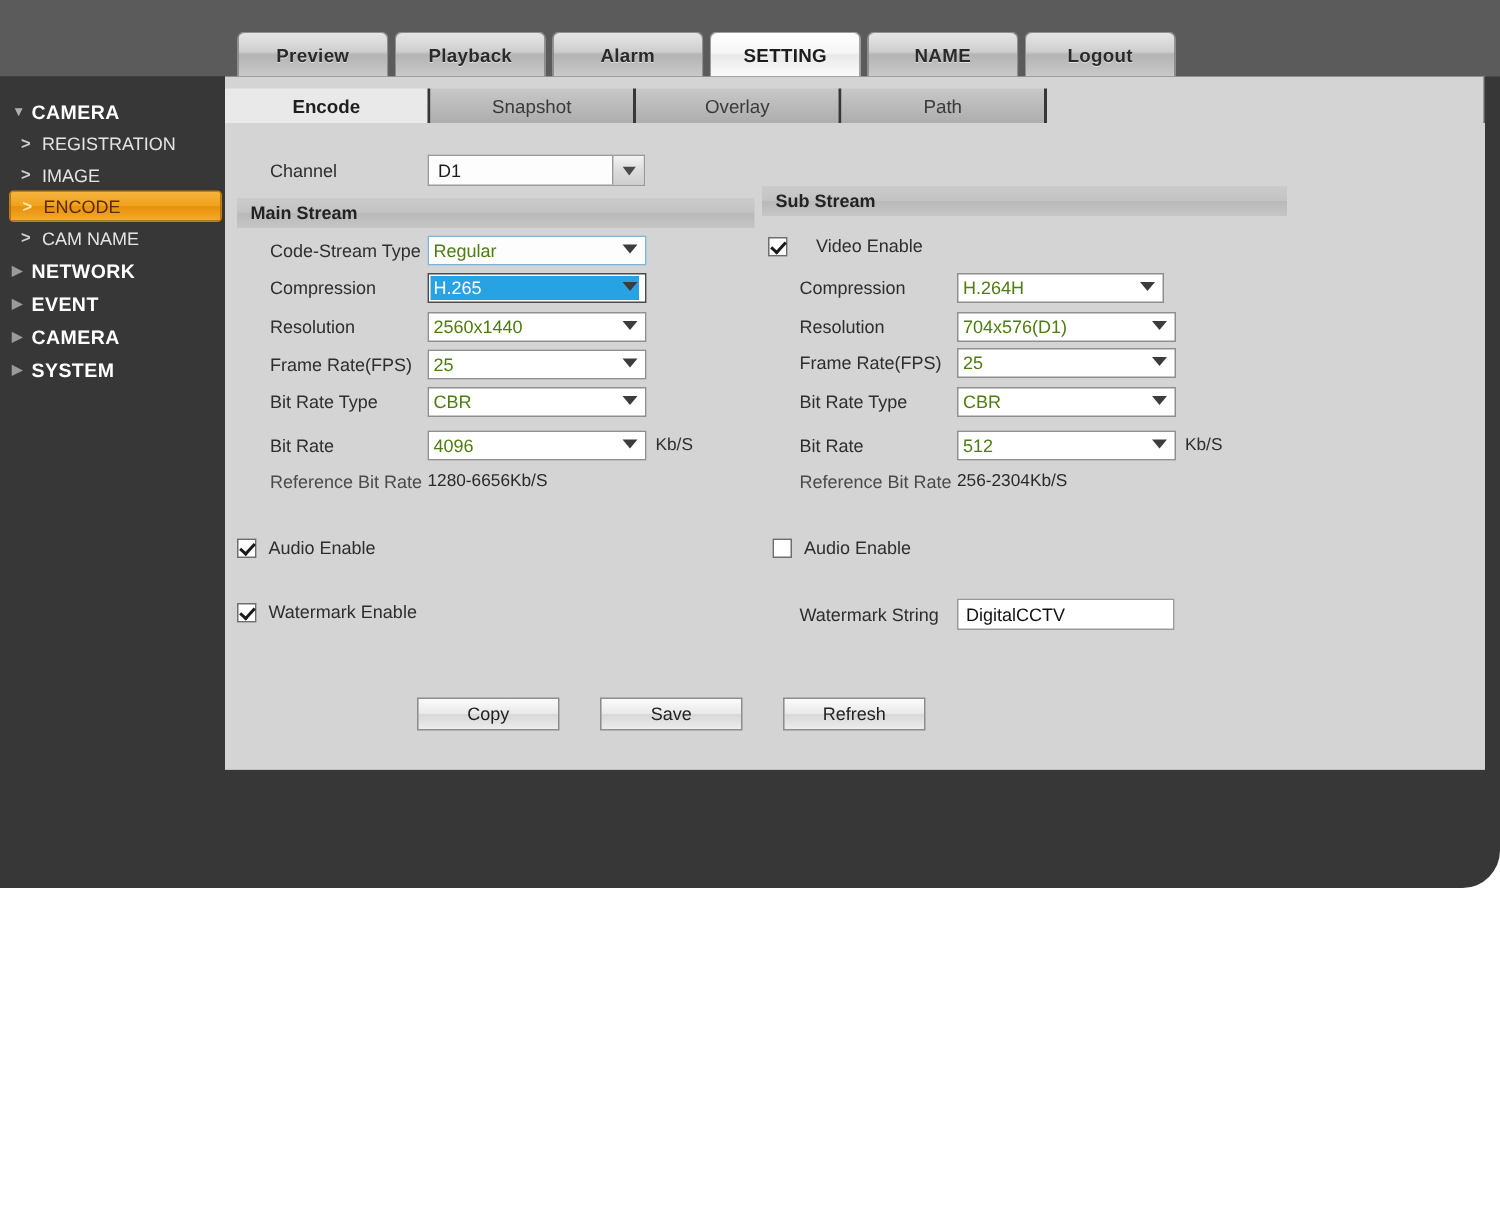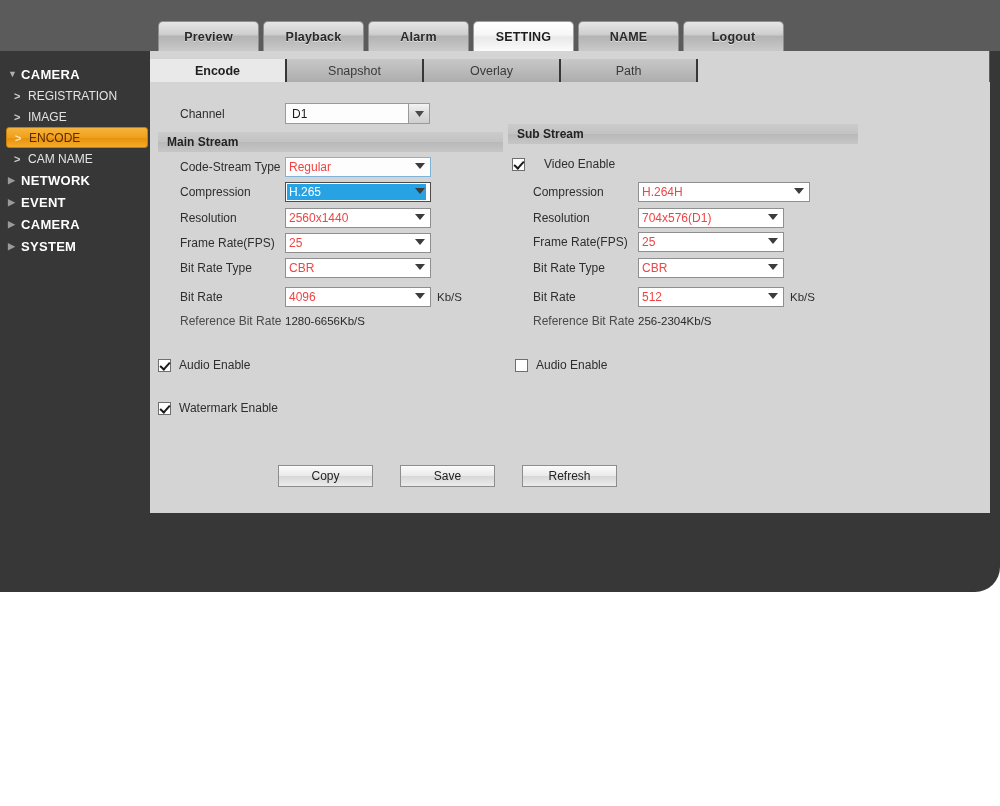--- a/index.html
+++ b/index.html
@@ -201,21 +201,21 @@
     font-size: 12px;
     font-weight: bold;
     color: #232323;
   }
 
   
   select.sel {
     height: 20px;
     font-family: "Liberation Sans", sans-serif;
     font-size: 12px;
-    color: #ef4444;
+    color: #4d7c0f;
     background: #ffffff;
     border: 1px solid #8f8f8f;
     padding-left: 3px;
     -webkit-appearance: none;
     appearance: none;
   }
   .sel-wrap {
     position: relative;
     display: inline-block;
   }
@@ -508,21 +508,21 @@
       </div>
 
       <div class="abs" style="left:362px; top:75px; display:flex; align-items:center; gap:19px;">
         <span class="cb checked"></span>
         <span class="lbl">Video Enable</span>
       </div>
 
       <div class="abs" style="left:383px; top:100px; display:flex; align-items:center;">
         <span class="lbl" style="width:105px">Compression</span>
         <span class="sel-wrap">
-          <select class="sel" style="width:172px">
+          <select class="sel" style="width:138px">
             <option>H.264H</option>
           </select>
           <span class="arrow"></span>
         </span>
       </div>
 
       <div class="abs" style="left:383px; top:126px; display:flex; align-items:center;">
         <span class="lbl" style="width:105px">Resolution</span>
         <span class="sel-wrap">
           <select class="sel" style="width:146px">
@@ -566,20 +566,24 @@
       <div class="abs" style="left:383px; top:232px; display:flex; align-items:center;">
         <span class="lbl lbl-dim" style="width:105px">Reference Bit Rate</span>
         <span class="readonly-val">256-2304Kb/S</span>
       </div>
 
       <div class="abs" style="left:365px; top:276px; display:flex; align-items:center; gap:8px;">
         <span class="cb"></span>
         <span class="lbl">Audio Enable</span>
       </div>
 
+      <div class="abs" style="left:383px; top:317px; display:flex; align-items:center;">
+        <span class="lbl" style="width:105px">Watermark String</span>
+        <input class="txtinput" type="text" value="DigitalCCTV" style="">
+      </div>
 
       <div id="actions">
         <div class="btn3d">
             <span>Copy</span>
           </div>
         <div class="btn3d">
             <span>Save</span>
           </div>
         <div class="btn3d">
             <span>Refresh</span>

